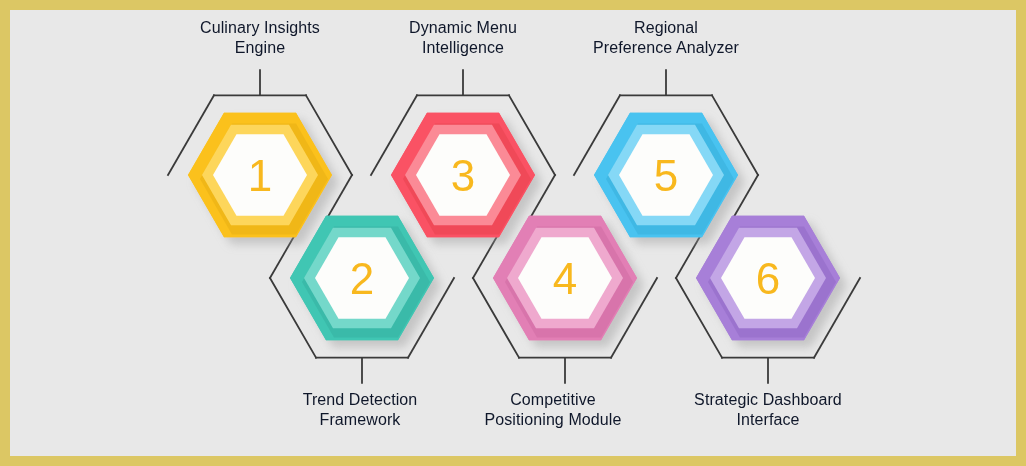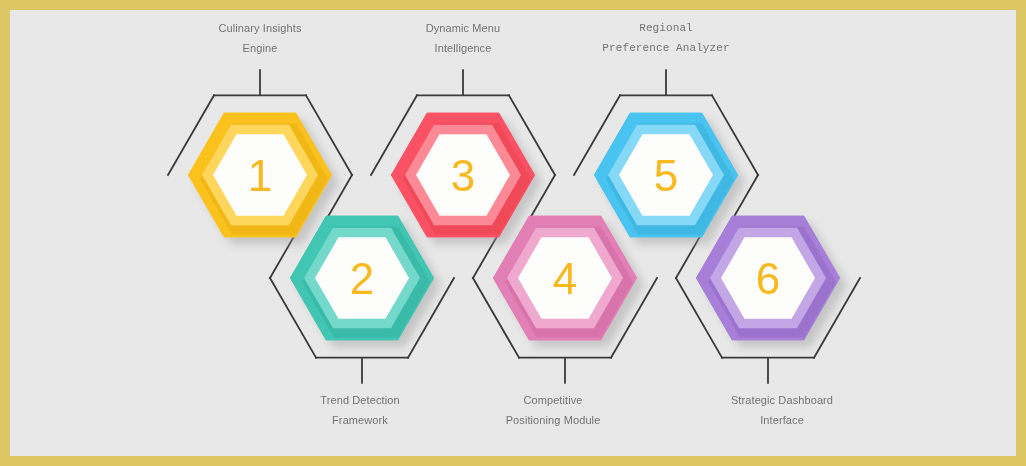--- a/index.html
+++ b/index.html
@@ -40,22 +40,22 @@
   }
   .svg-layer {
     position: absolute;
     left: 0; top: 0;
     width: 1006px;
     height: 446px;
   }
   .label {
     position: absolute;
     text-align: center;
-    color: #737373;
-    font-size: 11px;
+    color: #0f172a;
+    font-size: 16px;
     line-height: 20px;
     font-family: "Liberation Sans", sans-serif;
     letter-spacing: 0.1px;
     white-space: pre-line;
     width: 230px;
   }
   .label.top { }
   .label.bottom { }
 </style>
 </head>
@@ -158,21 +158,21 @@
 
     <div id="labels">
         <div class="label top" style="left: 135px; top: 8px;">Culinary Insights
 Engine</div>
         <div class="label bottom" style="left: 235px; top: 379.674px;">Trend Detection
 Framework</div>
         <div class="label top" style="left: 338px; top: 8px;">Dynamic Menu
 Intelligence</div>
         <div class="label bottom" style="left: 428px; top: 379.674px;">Competitive
 Positioning Module</div>
-        <div class="label top" style="left: 541px; top: 8px; font-family: Liberation Mono, monospace;">Regional
+        <div class="label top" style="left: 541px; top: 8px;">Regional
 Preference Analyzer</div>
-        <div class="label bottom" style="left: 657px; top: 379.674px;">Strategic Dashboard
+        <div class="label bottom" style="left: 643px; top: 379.674px;">Strategic Dashboard
 Interface</div>
       </div>
   </div>
 
   <div class="frame-border"></div>
 </div>
 
 </body></html>

